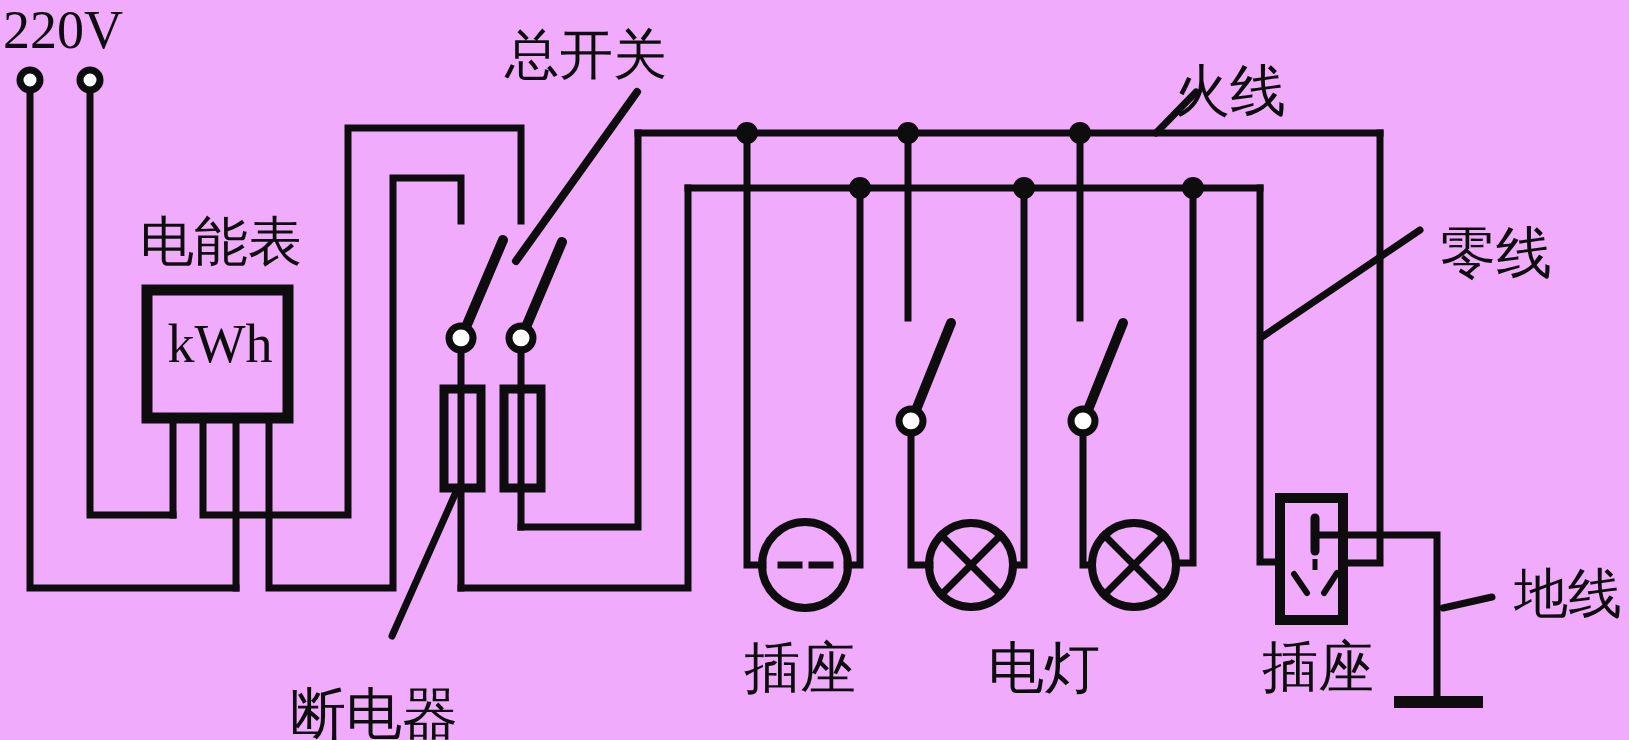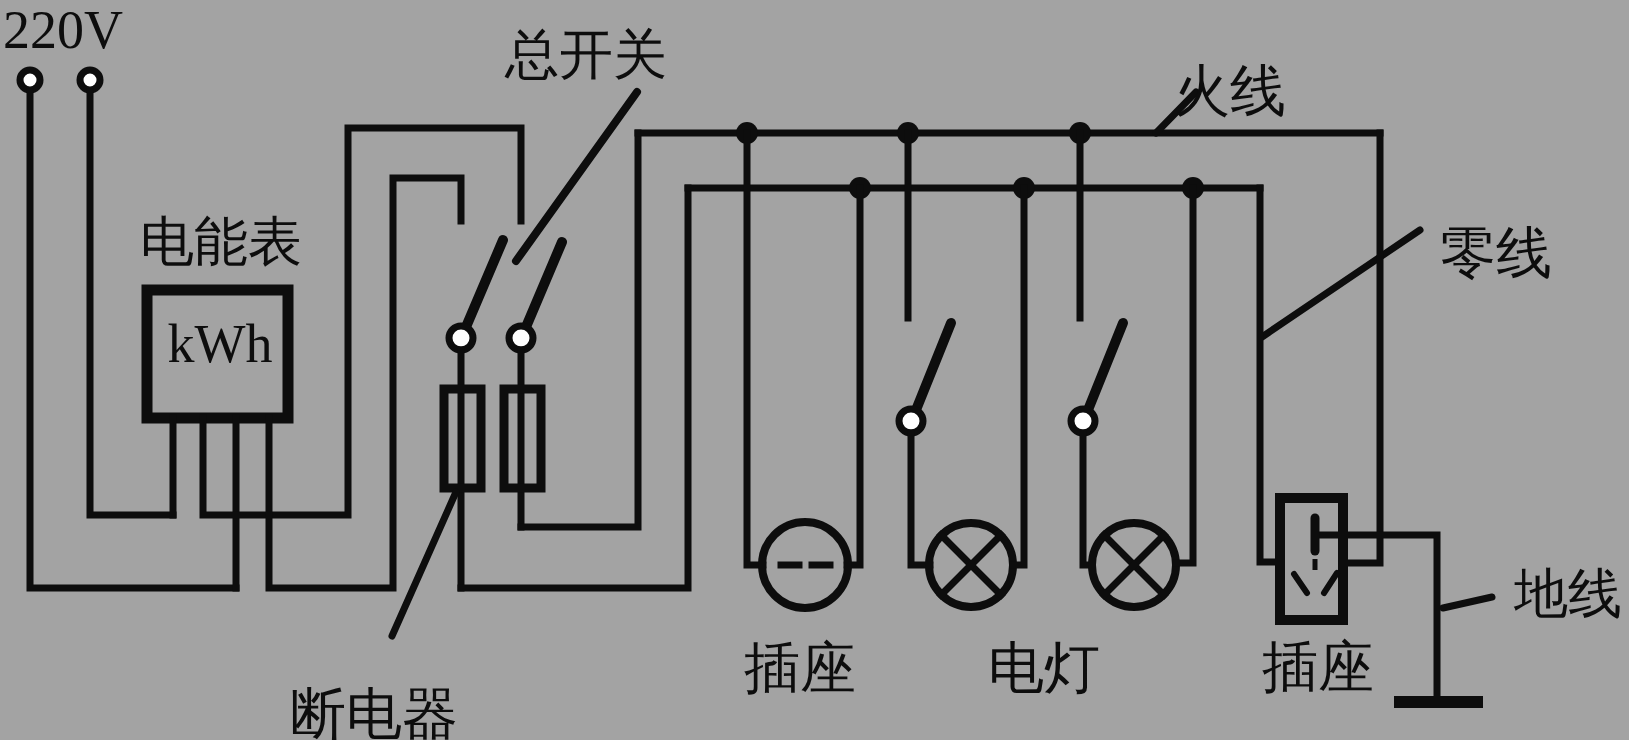--- a/index.html
+++ b/index.html
@@ -4,21 +4,21 @@
 <style>
   html, body {
     margin: 0;
     padding: 0;
     background: #ffffff;
   }
   .stage {
     position: relative;
     width: 1629px;
     height: 740px;
-    background: #a3a3a3;
+    background: #f0abfc;
     overflow: hidden;
   }
   svg text {
     font-family: "Liberation Serif", "DejaVu Serif", serif;
     fill: #0d0d0d;
   }
   .wire   { stroke: #0d0d0d; stroke-width: 7; fill: none; stroke-linecap: square; stroke-linejoin: miter; }
   .blade  { stroke: #0d0d0d; stroke-width: 10; fill: none; stroke-linecap: round; }
   .pivot  { stroke: #0d0d0d; stroke-width: 7; fill: #ffffff; }
   .dot    { fill: #0d0d0d; stroke: none; }

